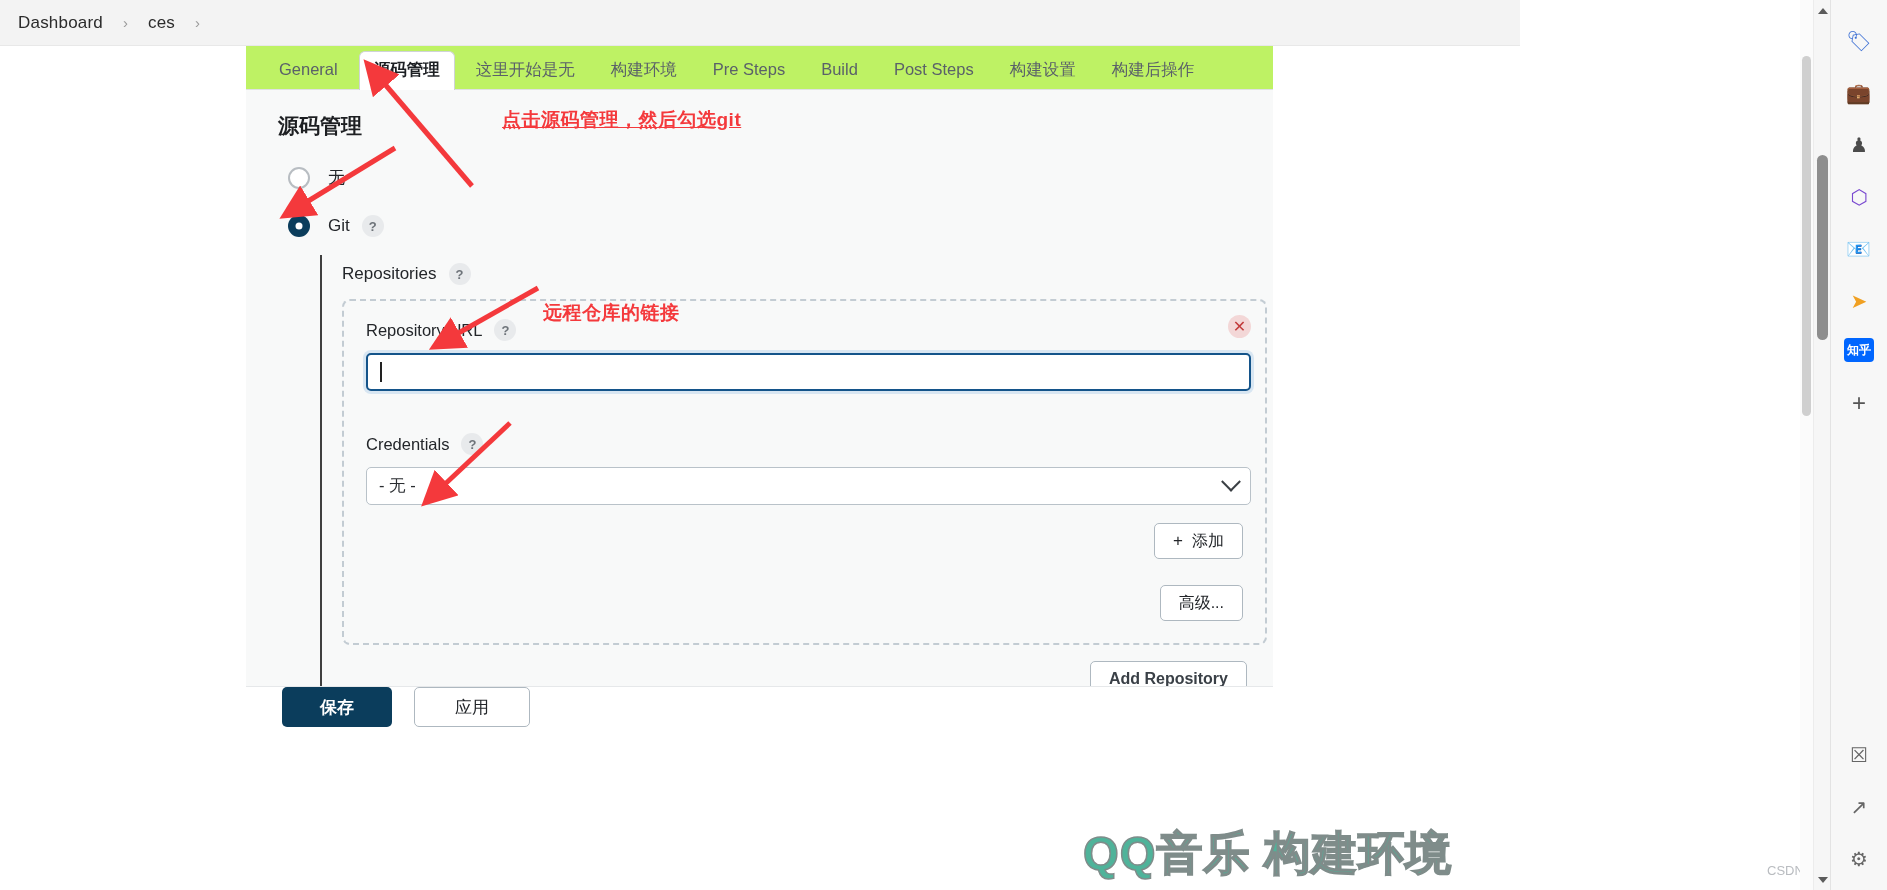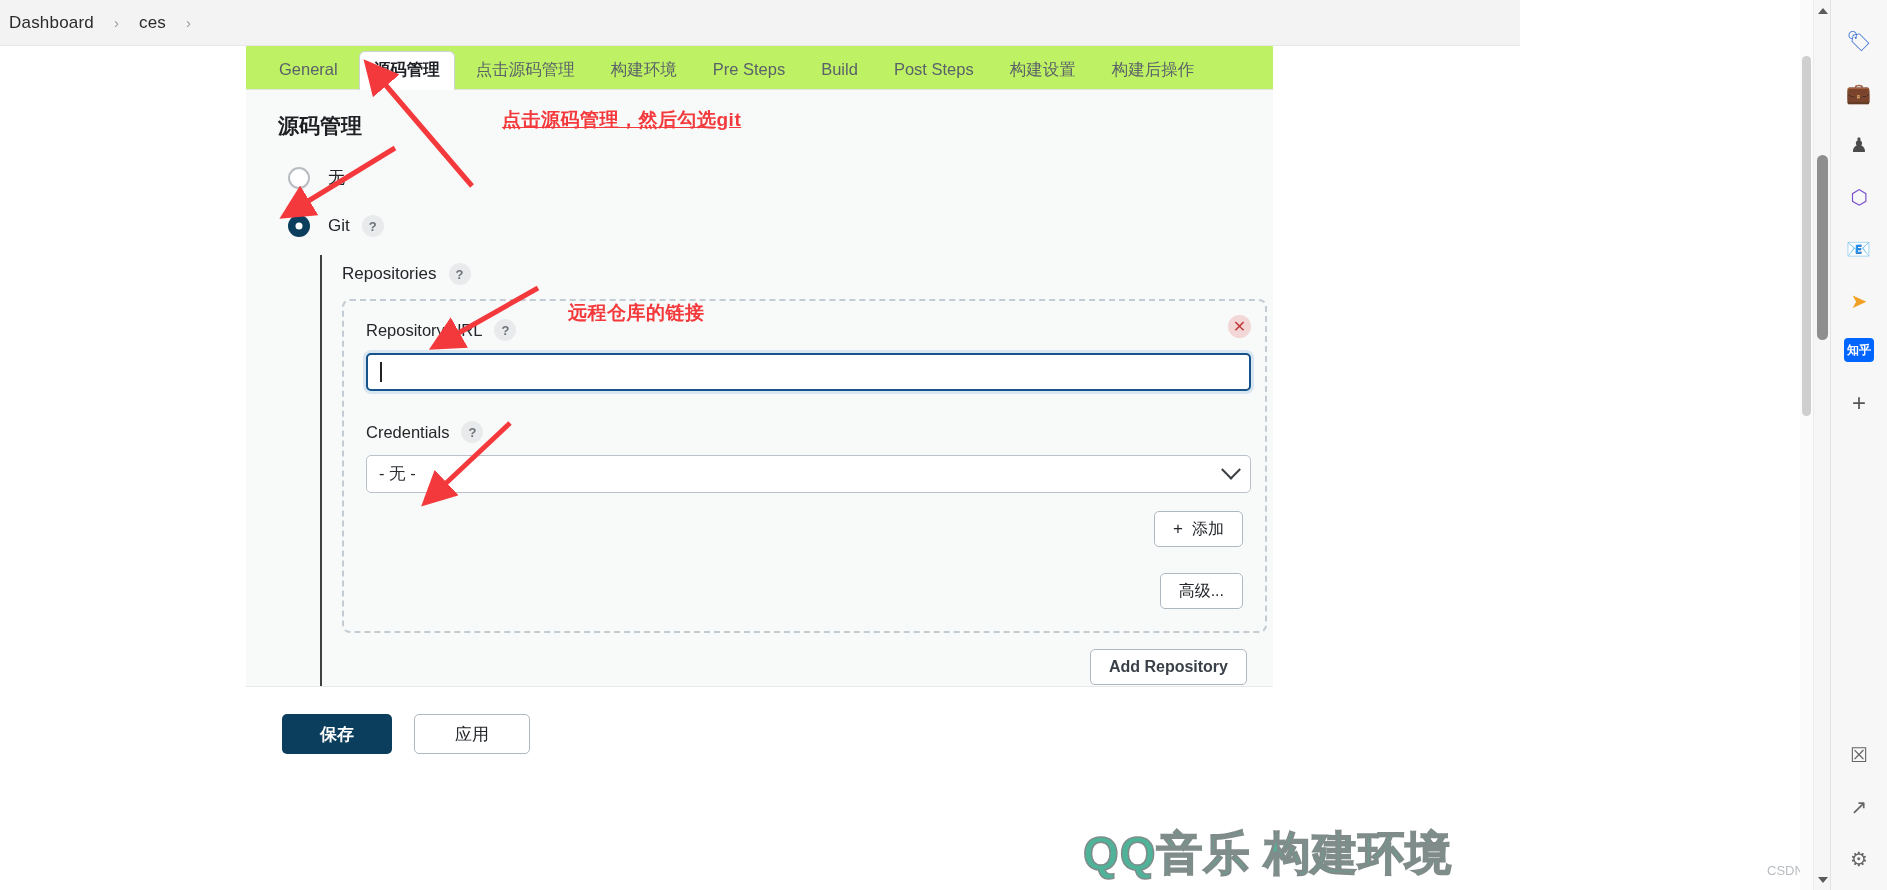--- a/index.html
+++ b/index.html
@@ -15,21 +15,21 @@
     width: 1887px; height: 890px;
     background: #ffffff;
   }
 
   
   .breadcrumb-bar {
     position: absolute; left: 0; top: 0;
     width: 1520px; height: 46px;
     background: #f3f3f3;
     display: flex; align-items: center;
-    padding-left: 1px;
+    padding-left: 10px;
     border-bottom: 1px solid #e8e8e8;
   }
   .crumb {
     font-size: 17px; color: #2b2b2b;
     padding: 0 8px; letter-spacing: 0.2px;
   }
   .crumb-sep {
     color: #9a9a9a; font-size: 15px;
     padding: 0 12px; user-select: none;
   }
@@ -214,21 +214,21 @@
 
   .add-repo-wrap { margin-top: 16px; margin-left: 62px; }
   .btn.bold { font-weight: bold; color: #3a4047; }
 
   
   .action-bar {
     position: absolute; left: 246px; top: 686px;
     width: 1027px; height: 68px;
     background: #ffffff;
     border-top: 1px solid #e6e8ea;
-    display: flex; align-items: flex-end;
+    display: flex; align-items: flex-start;
     padding-left: 36px;
   }
   .btn-primary {
     background: #0b3d5c; color: #ffffff;
     border: none; border-radius: 5px;
     font-size: 17px; font-weight: bold;
     height: 40px; padding: 0 38px;
     display: inline-flex; align-items: center; justify-content: center;
     margin-right: 22px;
   }
@@ -359,21 +359,21 @@
   </div>
 
   <div class="left-gutter"></div>
   <div class="page-right-fill"></div>
 
   <div class="config-panel">
 
     <div class="tabbar">
       <div class="tab">General</div>
       <div class="tab active">源码管理</div>
-      <div class="tab">点击源码管理</div>
+      <div class="tab">这里开始是无</div>
       <div class="tab">构建环境</div>
       <div class="tab">Pre Steps</div>
       <div class="tab">Build</div>
       <div class="tab">Post Steps</div>
       <div class="tab">构建设置</div>
       <div class="tab">构建后操作</div>
     </div>
 
     <div class="panel-body">
       <div class="section-title">源码管理</div>
@@ -402,21 +402,21 @@
             <span>Repository URL</span>
             <span class="help-bubble">?</span>
           </div>
 
           <div class="text-input">
             <span></span>
               <span class="caret"></span>
           </div>
 
 
-          <div class="field-label-row" style="margin-top:30px;">
+          <div class="field-label-row" style="margin-top:42px;">
             <span>Credentials</span>
             <span class="help-bubble">?</span>
           </div>
 
           <div class="select-box">
             <span>- 无 -</span>
             <span class="chev"></span>
           </div>
 
           <div class="btn small-gap">
@@ -452,21 +452,21 @@
     <line x1="472" y1="186" x2="383" y2="82" stroke="#f4393c" stroke-width="5" marker-end="url(#ah)"></line>
 
     <line x1="395" y1="148" x2="305" y2="203" stroke="#f4393c" stroke-width="5" marker-end="url(#ah)"></line>
 
     <line x1="538" y1="288" x2="455" y2="335" stroke="#f4393c" stroke-width="5" marker-end="url(#ah)"></line>
 
     <line x1="510" y1="423" x2="443" y2="486" stroke="#f4393c" stroke-width="5" marker-end="url(#ah)"></line>
   </svg>
 
   <div class="anno-text" style="left:502px; top:107px;text-decoration:underline;">点击源码管理，然后勾选git</div>
-  <div class="anno-text" style="left:568px; top:300px;text-align:right;">远程仓库的链接</div>
+  <div class="anno-text" style="left:543px; top:300px;text-align:right;">远程仓库的链接</div>
 
   <div class="qq-watermark">QQ音乐 构建环境</div>
   <div class="csdn-watermark">CSDN @邹飞鸣</div>
 
   <div class="vscroll-outer">
     <div class="vscroll-arrow up">
         <span class="tri-up"></span>
       </div>
     <div class="vscroll-thumb"></div>
     <div class="vscroll-arrow down">

